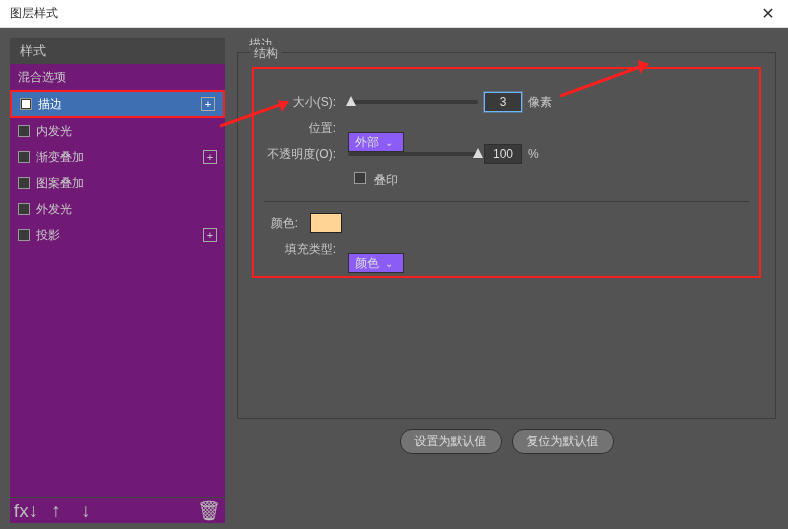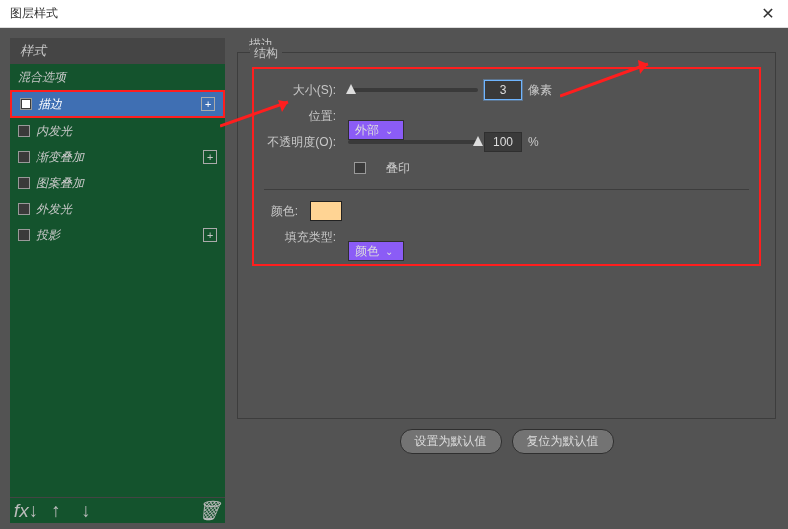--- a/index.html
+++ b/index.html
@@ -3,47 +3,47 @@
 <meta charset="utf-8">
 <style>
   * { box-sizing: border-box; margin: 0; padding: 0; }
   body { width: 788px; height: 529px; background: #fff; font-family: "Microsoft YaHei", Arial, sans-serif; font-size: 12px; color: #c8c8c8; overflow: hidden; }
   .window { width: 788px; height: 529px; background: #fff; display: flex; flex-direction: column; }
   .titlebar { height: 28px; background: #fff; display: flex; align-items: center; justify-content: space-between; padding: 0 6px; color: #333; border-bottom: 1px solid #ddd; }
   .titlebar .title { padding-left: 4px; }
   .titlebar .close { width: 28px; height: 22px; display: flex; align-items: center; justify-content: center; font-size: 16px; cursor: pointer; }
   .client { flex: 1; background: #535353; display: flex; gap: 10px; padding: 10px 10px 6px 10px; position: relative; }
   
-  .left { width: 215px; display: flex; flex-direction: column; background: #14532d; font-style: italic; }
+  .left { width: 215px; display: flex; flex-direction: column; background: #701a75; }
   .style-head { height: 26px; line-height: 26px; padding: 0 10px; background: #454545; font-size: 13px; }
   .row { height: 26px; display: flex; align-items: center; padding: 0 8px; gap: 6px; cursor: pointer; }
   .row .cb { width: 12px; height: 12px; border: 1px solid #999; background: #3a3a3a; display: flex; align-items: center; justify-content: center; }
   .row .cb.checked::after { content: ""; width: 8px; height: 8px; background: #fff; }
   .row .add { margin-left: auto; width: 14px; height: 14px; border: 1px solid #aaa; display: flex; align-items: center; justify-content: center; font-size: 11px; line-height: 1; }
   .row.selected { background: #3f6fb3; color: #fff; }
   .row.stroke-row { border: 2px solid #ff1e1e; margin: 0 0px; height: 28px; }
   .left-fill { flex: 1; }
   .left-footer { height: 26px; display: flex; align-items: center; gap: 14px; padding: 0 8px; border-top: 1px solid #444; }
   .icon-btn { width: 16px; height: 16px; display: flex; align-items: center; justify-content: center; font-size: 19px; color: #bbb; cursor: pointer; }
   .spacer { flex: 1; }
   
   .middle { flex: 1; position: relative; padding: 4px 2px; }
   .group-label { position: absolute; top: -2px; left: 10px; background: #535353; padding: 0 4px; }
   .inner-group { border: 1px solid #3d3d3d; padding: 8px 8px 8px 8px; margin-top: 10px; height: 367px; position: relative; }
   .inner-group-label { position: absolute; top: -8px; left: 12px; background: #535353; padding: 0 4px; }
-  .redbox { border: 2px solid #ff1e1e; margin: 6px 6px 0 6px; padding: 8px 10px 14px 10px; }
+  .redbox { border: 2px solid #ff1e1e; margin: 6px 6px 0 6px; padding: 20px 10px 14px 10px; }
   .form-row { display: flex; align-items: center; height: 26px; gap: 6px; }
   .form-row .lbl { width: 78px; text-align: right; padding-right: 6px; }
   .slider { flex: 1; max-width: 130px; height: 4px; background: #3a3a3a; position: relative; border-radius: 2px; }
   .slider .thumb { position: absolute; top: -4px; width: 0; height: 0; border-left: 5px solid transparent; border-right: 5px solid transparent; border-bottom: 10px solid #ddd; transform: translateX(-50%); }
   .numbox { width: 38px; height: 20px; background: #3a3a3a; border: 1px solid #2f2f2f; color: #ddd; text-align: center; font-size: 12px; }
   .numbox.active { border: 1px solid #6fb5ff; outline: 1px solid #6fb5ff55; }
   .selbox { height: 20px; background: #8b5cf6; border: 1px solid #2f2f2f; color: #ddd; display: inline-flex; align-items: center; padding: 0 6px; gap: 6px; margin-top: 28px; }
   .selbox::after { content: "⌄"; font-size: 10px; }
-  .chk { display: inline-flex; align-items: center; gap: 20px; }
+  .chk { display: inline-flex; align-items: flex-start; gap: 8px; }
   .chk .box { width: 12px; height: 12px; border: 1px solid #999; background: #3a3a3a; }
   .hr { border-top: 1px solid #3d3d3d; margin: 8px 0; }
   .swatch { width: 32px; height: 20px; background: #ffd494; border: 1px solid #222; cursor: pointer; }
   .btm-btns { display: flex; gap: 10px; justify-content: center; margin-top: 10px; }
   .btn { border: 1px solid #2f2f2f; background: #737373; color: #ddd; border-radius: 12px; padding: 3px 14px; cursor: pointer; font-size: 12px; }
   
   .right { width: 140px; display: flex; flex-direction: column; gap: 8px; align-items: stretch; padding-top: 6px; }
   .bigbtn { border: 1px solid #2f2f2f; background: #5a5a5a; color: #ddd; border-radius: 14px; height: 26px; display: flex; align-items: center; justify-content: center; cursor: pointer; }
   .bigbtn.ok { border: 2px solid #ff1e1e; border-radius: 14px; }
   .chk-preview { display: flex; align-items: center; justify-content: center; gap: 4px; margin: 4px 0; }

